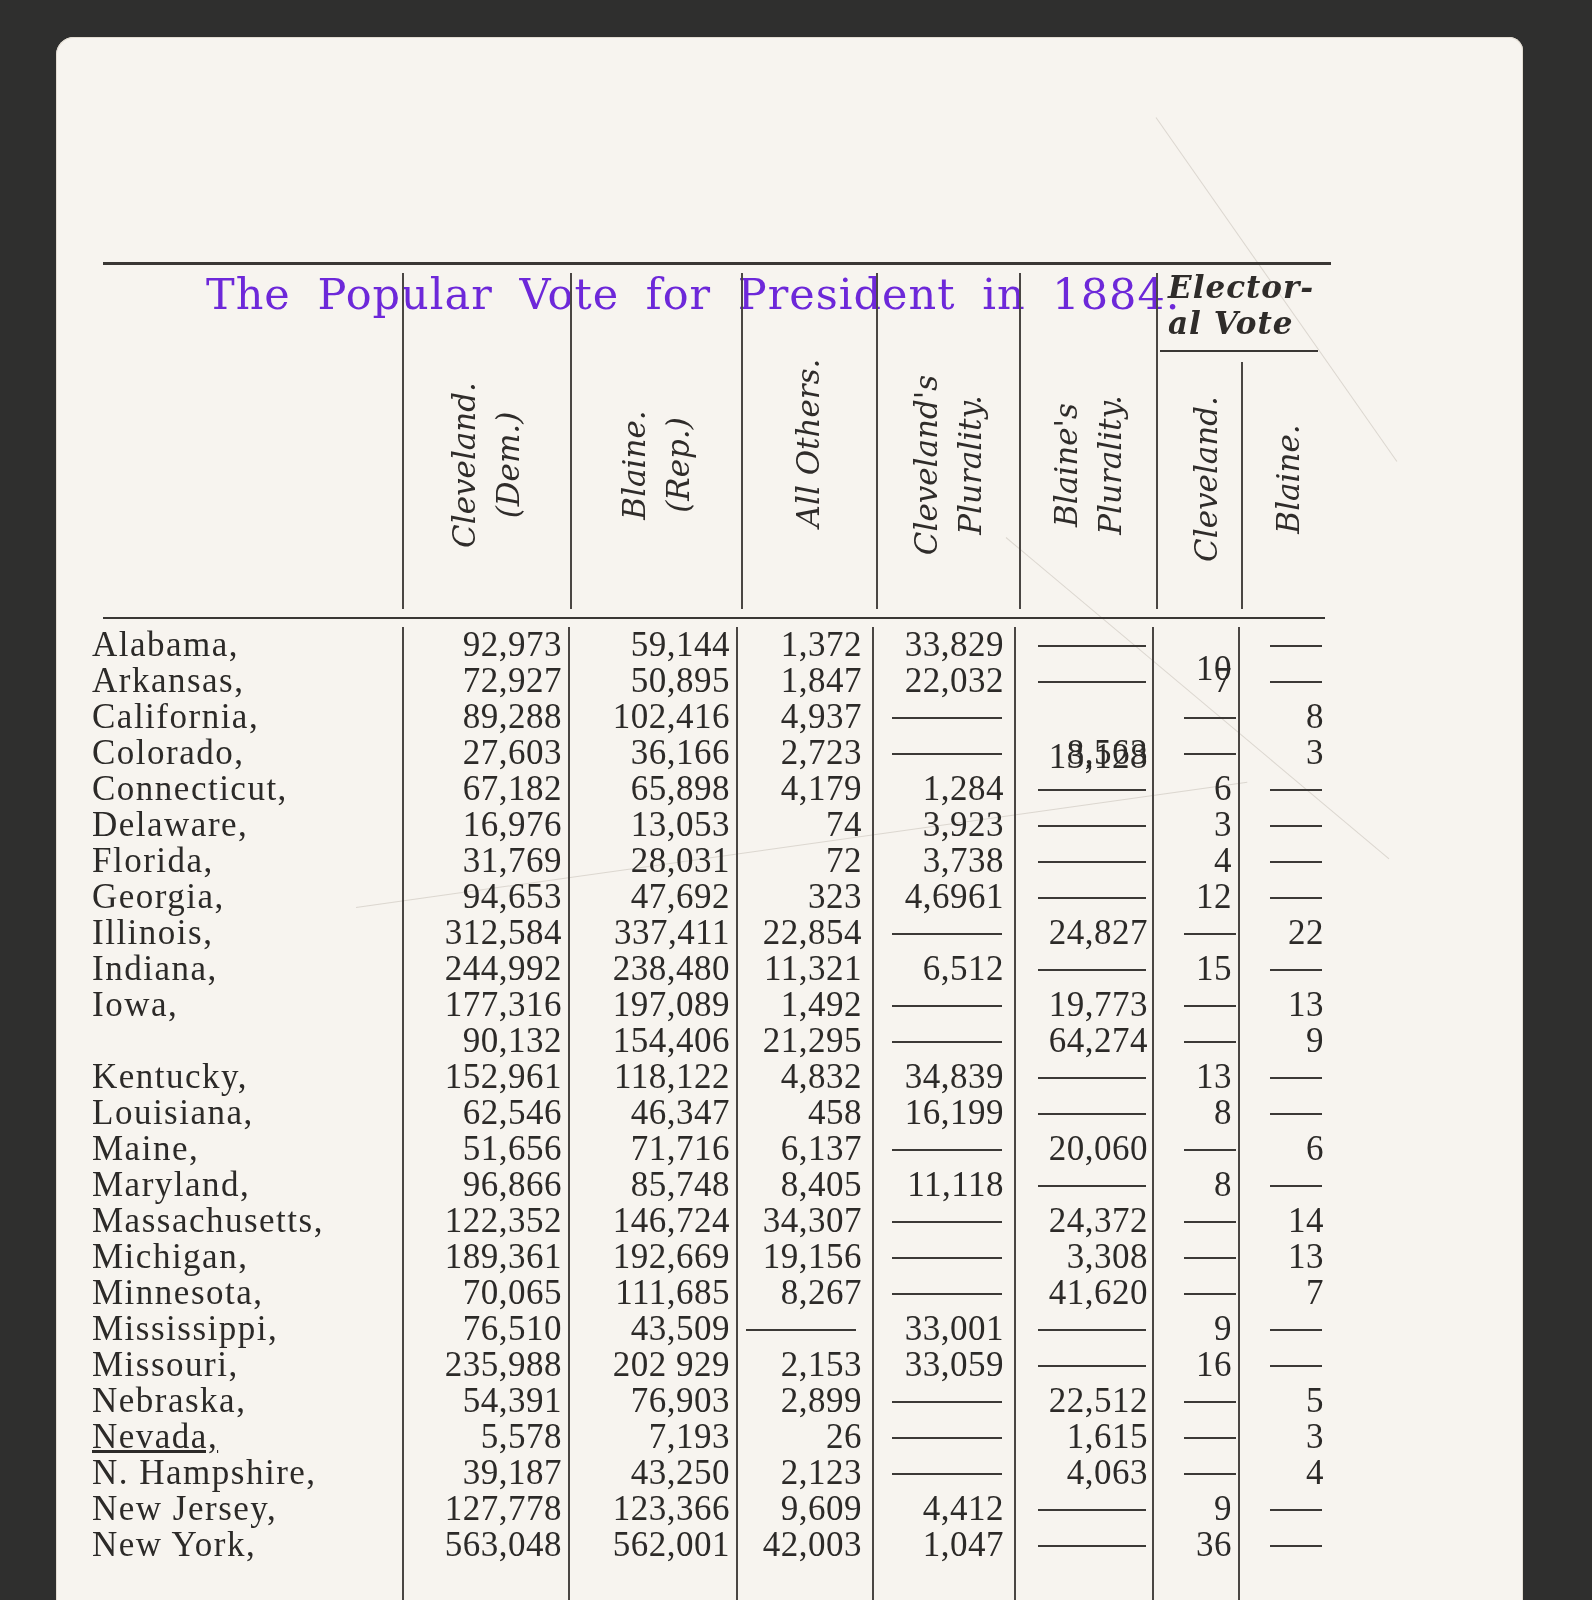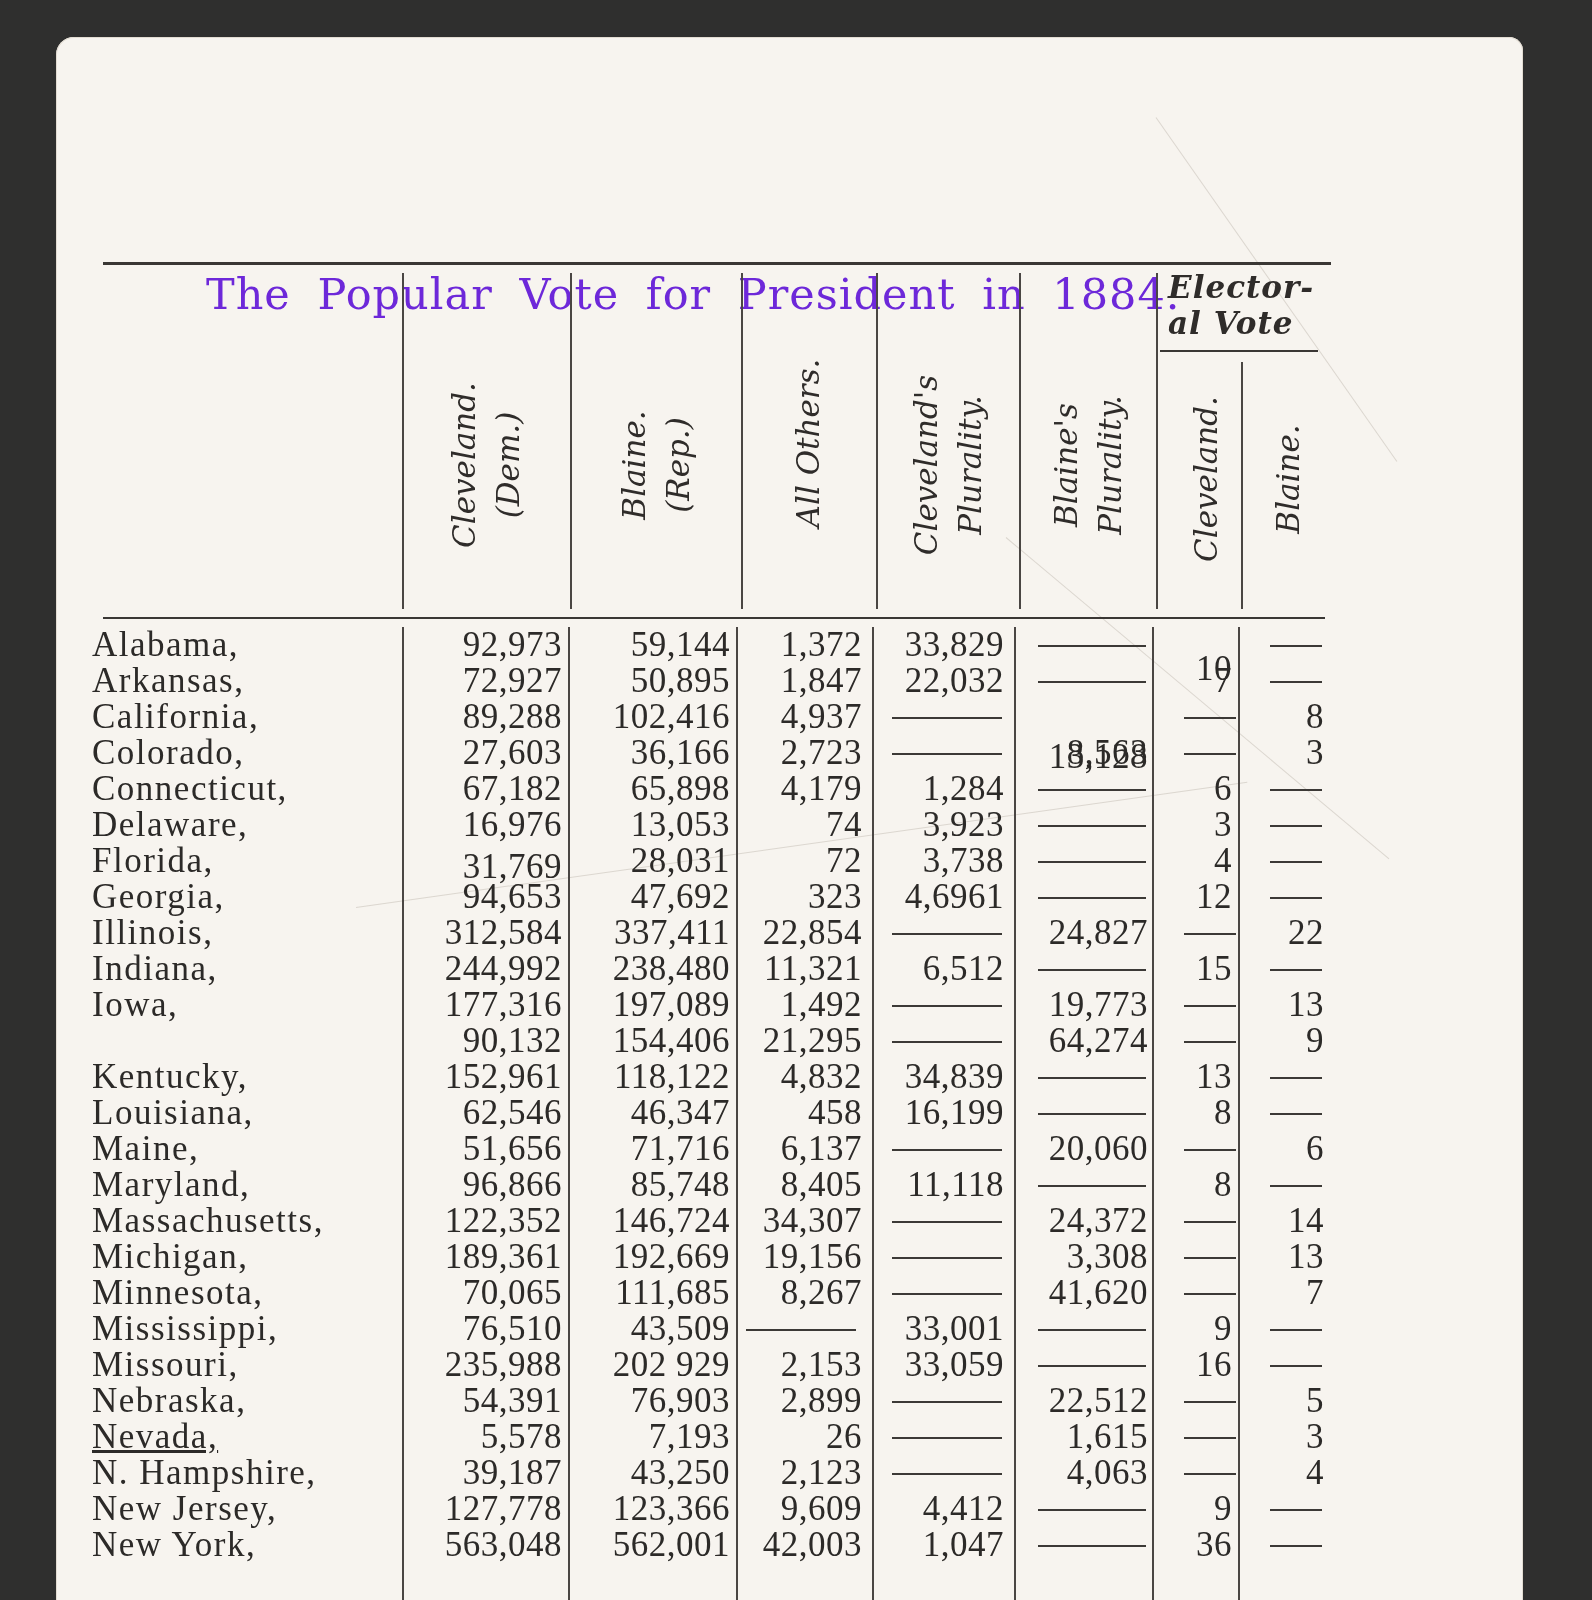--- a/index.html
+++ b/index.html
@@ -173,21 +173,21 @@
         <span class="cell num" style="right: 961px; width: 160px;">16,976</span>
         <span class="cell num" style="right: 793px; width: 160px;">13,053</span>
         <span class="cell num" style="right: 661px; width: 130px;">74</span>
         <span class="cell num" style="right: 519px; width: 130px;">3,923</span>
         <div class="dash" style="left: 982px; width: 108px;"></div>
         <span class="cell num" style="right: 291px; width: 70px;">3</span>
         <div class="dash" style="left: 1214px; width: 52px;"></div>
       </div>
       <div class="row" style="top: 806px;">
         <span class="cell state" style="left: 36px; width: 300px;">Florida,</span>
-        <span class="cell num" style="right: 961px; width: 160px; margin-top: 6px;">31,769</span>
+        <span class="cell num" style="right: 961px; width: 160px;">31,769</span>
         <span class="cell num" style="right: 793px; width: 160px;">28,031</span>
         <span class="cell num" style="right: 661px; width: 130px;">72</span>
         <span class="cell num" style="right: 519px; width: 130px;">3,738</span>
         <div class="dash" style="left: 982px; width: 108px;"></div>
         <span class="cell num" style="right: 291px; width: 70px;">4</span>
         <div class="dash" style="left: 1214px; width: 52px;"></div>
       </div>
       <div class="row" style="top: 842px;">
         <span class="cell state" style="left: 36px; width: 300px;">Georgia,</span>
         <span class="cell num" style="right: 961px; width: 160px;">94,653</span>

